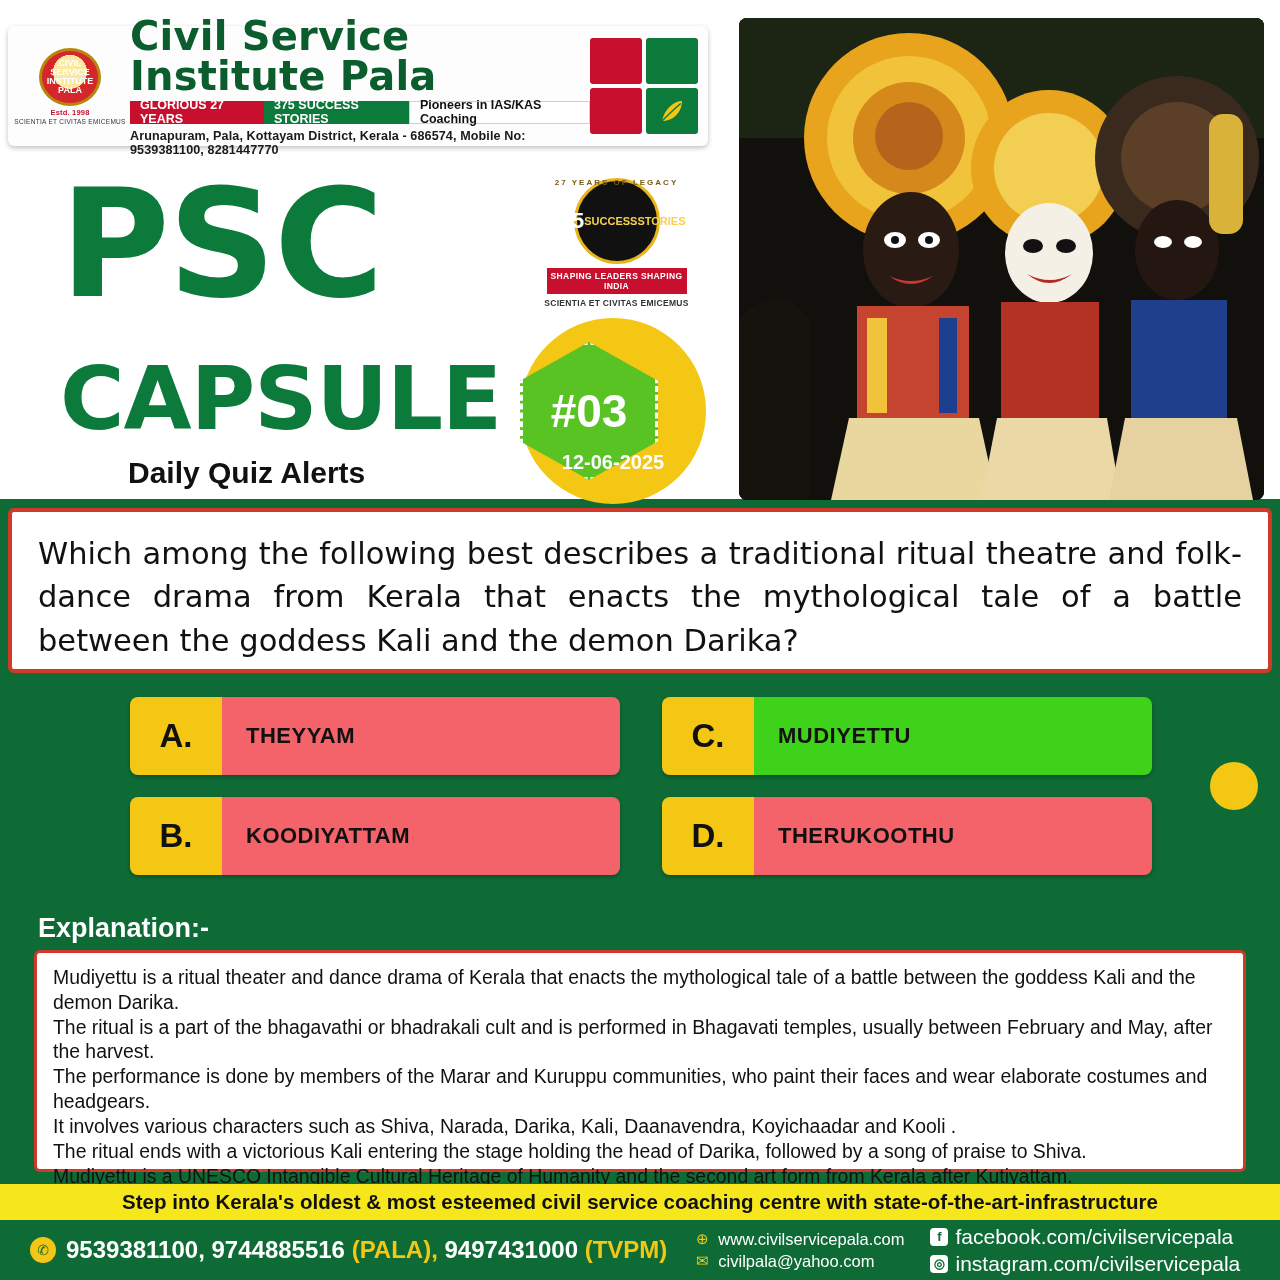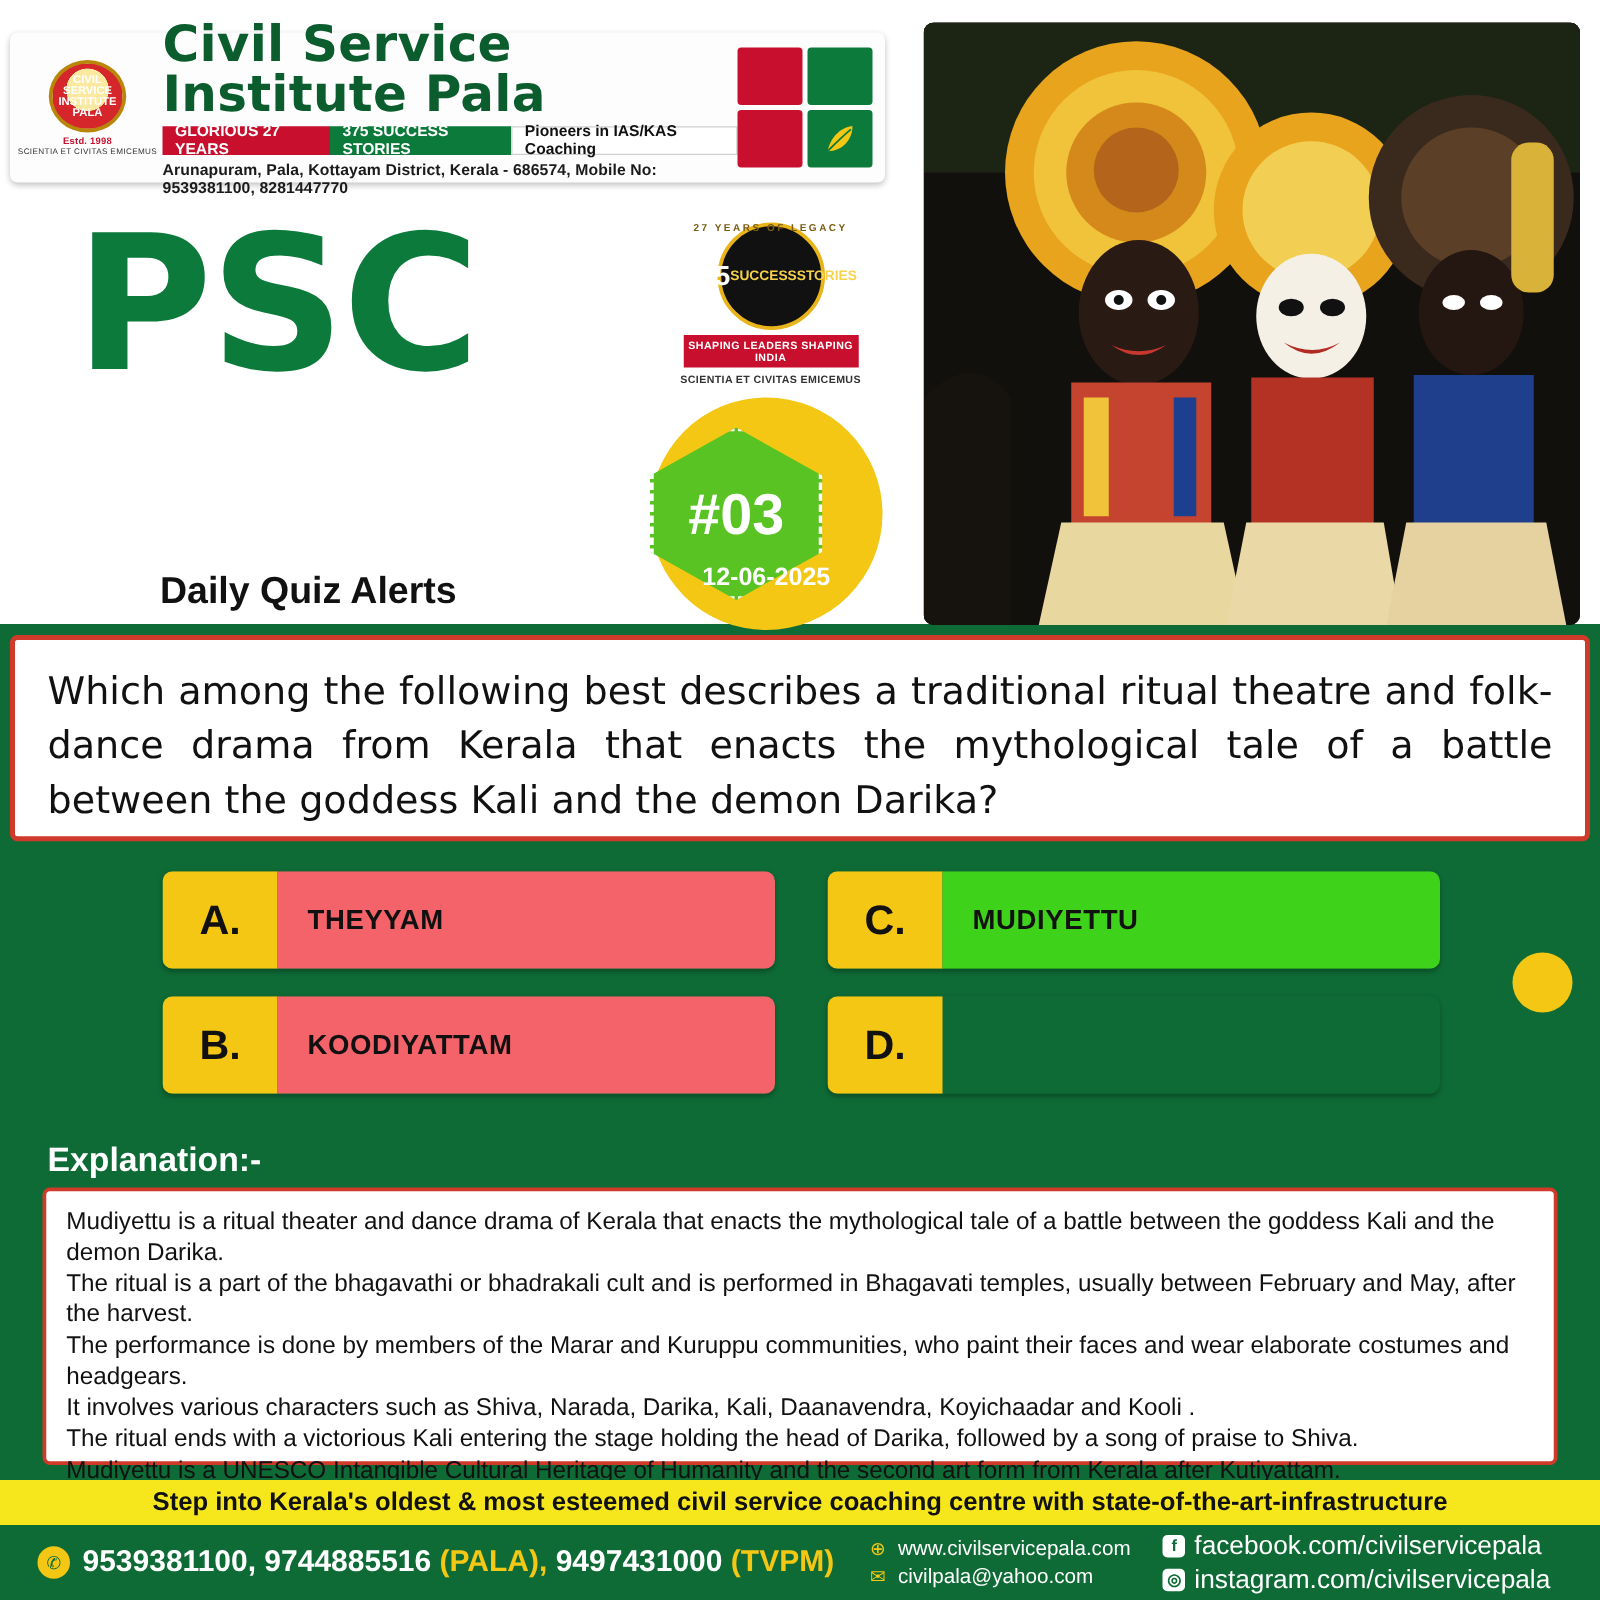--- a/index.html
+++ b/index.html
@@ -254,20 +254,21 @@
       <div class="fb leaf">
         <svg viewBox="0 0 24 24">
             <path d="M4 20 C6 10 14 4 20 4 C20 12 14 20 4 20 Z" fill="#f3c713"></path>
             <path d="M4 20 C9 15 14 10 19 6" stroke="#0b7a3b" stroke-width="1.2" fill="none"></path>
           </svg>
       </div>
     </div>
   </div>
 
   <div class="psc-title">PSC</div>
+  <div class="capsule-title">CAPSULE</div>
   <div class="daily-quiz">Daily Quiz Alerts</div>
 
   <div class="success-badge">
     <div class="sb-arc">27 YEARS OF LEGACY</div>
     <div class="sb-circle">
       <span class="num">375</span>
       <span>SUCCESS</span>
       <span>STORIES</span>
     </div>
     <div class="sb-ribbon">SHAPING LEADERS SHAPING INDIA</div>
@@ -337,20 +338,21 @@
     <div class="option correct">
       <div class="opt-letter">C.</div>
       <div class="opt-text">MUDIYETTU</div>
     </div>
     <div class="option">
       <div class="opt-letter">B.</div>
       <div class="opt-text">KOODIYATTAM</div>
     </div>
     <div class="option">
       <div class="opt-letter">D.</div>
+      <div class="opt-text">THERUKOOTHU</div>
     </div>
   </div>
 
   <div class="yellow-dot"></div>
 
   <div class="exp-title">Explanation:-</div>
   <div class="exp-box">
     <div class="exp-line">Mudiyettu is a ritual theater and dance drama of Kerala that enacts the mythological tale of a battle between the goddess Kali and the demon Darika.</div>
     <div class="exp-line">The ritual is a part of the bhagavathi or bhadrakali cult and is performed in Bhagavati temples, usually between February and May, after the harvest.</div>
     <div class="exp-line">The performance is done by members of the Marar and Kuruppu communities, who paint their faces and wear elaborate costumes and headgears.</div>

